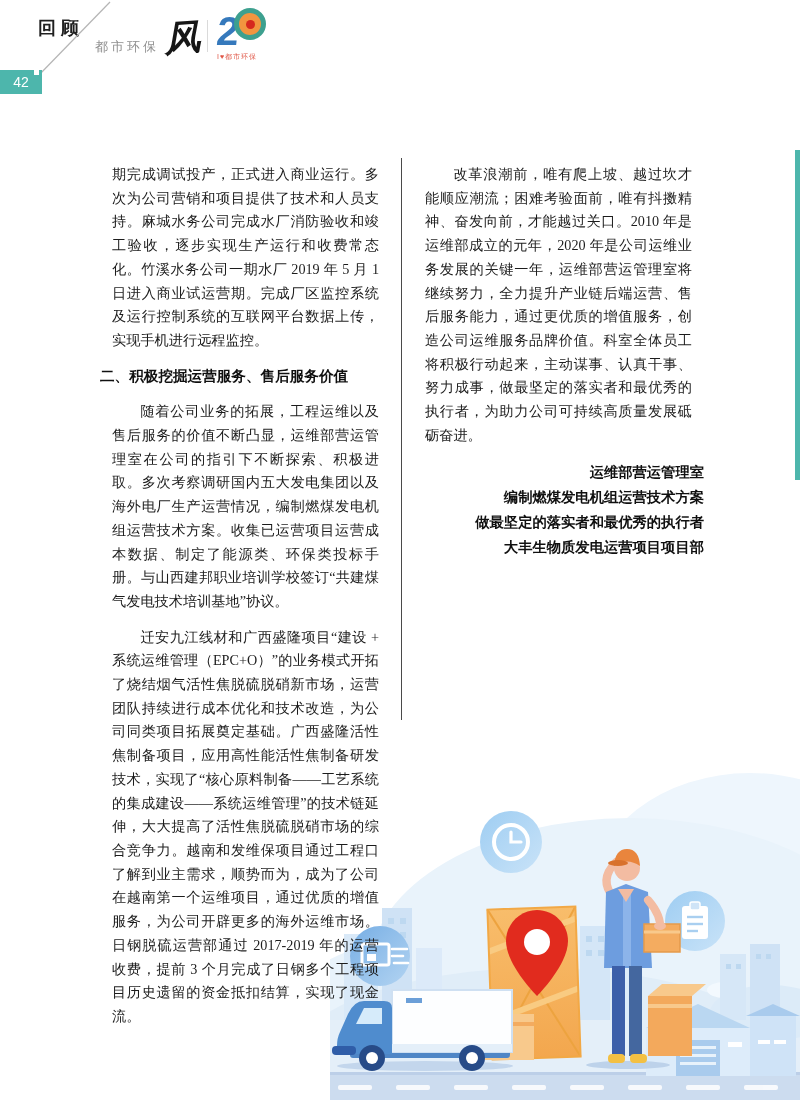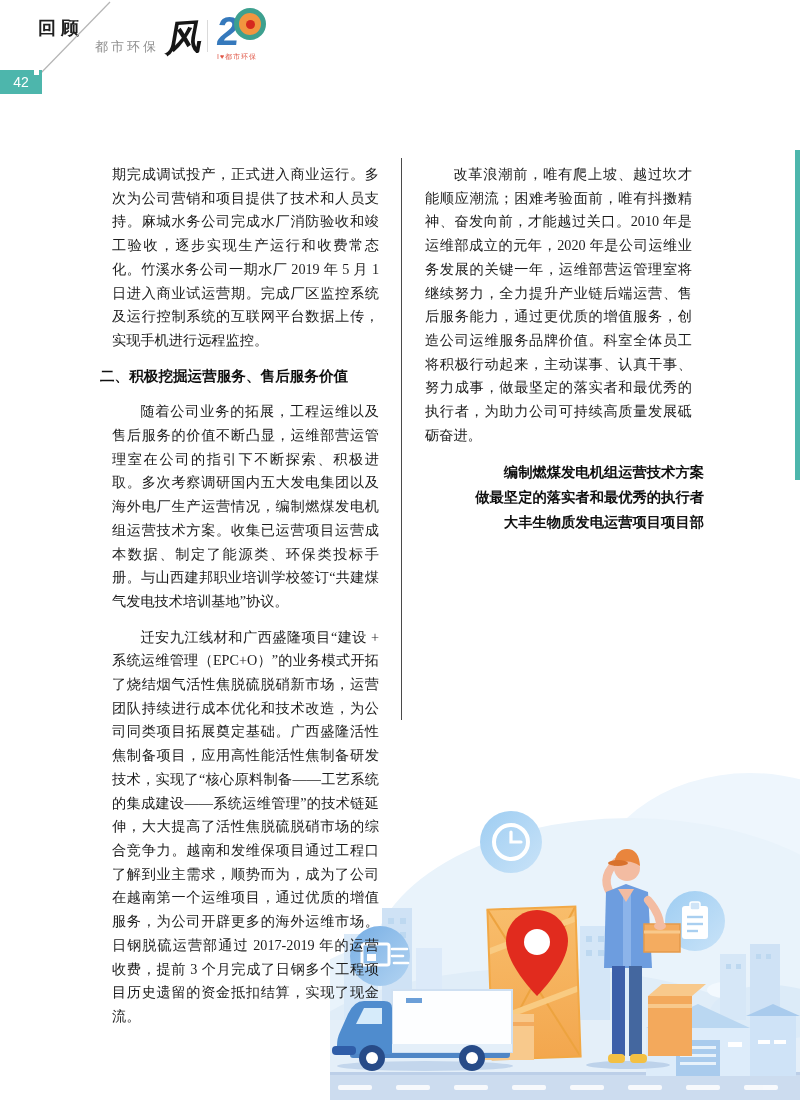--- a/index.html
+++ b/index.html
@@ -99,20 +99,21 @@
   <h3 class="col-heading">二、积极挖掘运营服务、售后服务价值</h3>
   <p class="body-text indent">随着公司业务的拓展，工程运维以及售后服务的价值不断凸显，运维部营运管理室在公司的指引下不断探索、积极进取。多次考察调研国内五大发电集团以及海外电厂生产运营情况，编制燃煤发电机组运营技术方案。收集已运营项目运营成本数据、制定了能源类、环保类投标手册。与山西建邦职业培训学校签订“共建煤气发电技术培训基地”协议。</p>
   <p class="body-text indent">迁安九江线材和广西盛隆项目“建设 + 系统运维管理（EPC+O）”的业务模式开拓了烧结烟气活性焦脱硫脱硝新市场，运营团队持续进行成本优化和技术改造，为公司同类项目拓展奠定基础。广西盛隆活性焦制备项目，应用高性能活性焦制备研发技术，实现了“核心原料制备——工艺系统的集成建设——系统运维管理”的技术链延伸，大大提高了活性焦脱硫脱硝市场的综合竞争力。越南和发维保项目通过工程口了解到业主需求，顺势而为，成为了公司在越南第一个运维项目，通过优质的增值服务，为公司开辟更多的海外运维市场。日钢脱硫运营部通过 2017-2019 年的运营收费，提前 3 个月完成了日钢多个工程项目历史遗留的资金抵扣结算，实现了现金流。</p>
 </div>
 
 <div class="col-divider"></div>
 
 <div class="col col-right">
   <p class="body-text indent">改革浪潮前，唯有爬上坡、越过坎才能顺应潮流；困难考验面前，唯有抖擞精神、奋发向前，才能越过关口。2010 年是运维部成立的元年，2020 年是公司运维业务发展的关键一年，运维部营运管理室将继续努力，全力提升产业链后端运营、售后服务能力，通过更优质的增值服务，创造公司运维服务品牌价值。科室全体员工将积极行动起来，主动谋事、认真干事、努力成事，做最坚定的落实者和最优秀的执行者，为助力公司可持续高质量发展砥砺奋进。</p>
   <div class="signatures">
+    <div>运维部营运管理室</div>
     <div>编制燃煤发电机组运营技术方案</div>
     <div>做最坚定的落实者和最优秀的执行者</div>
     <div>大丰生物质发电运营项目项目部</div>
   </div>
 </div>
 
 <div class="right-bar"></div>
 
 <svg class="illustration" width="470" height="342" viewBox="0 0 470 342">
   <defs>

